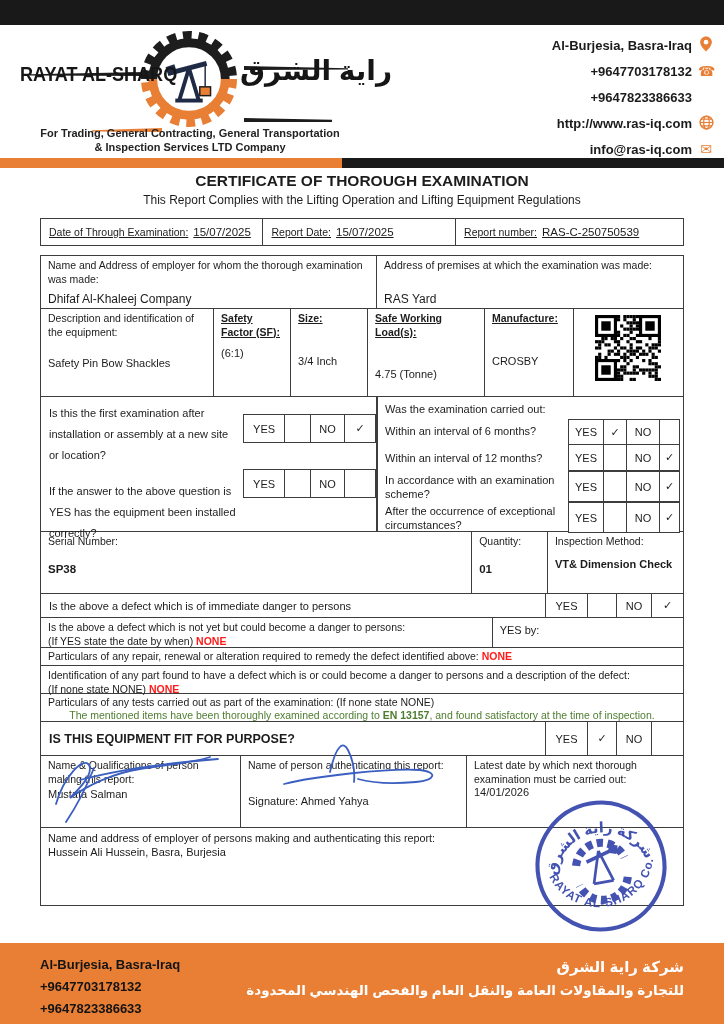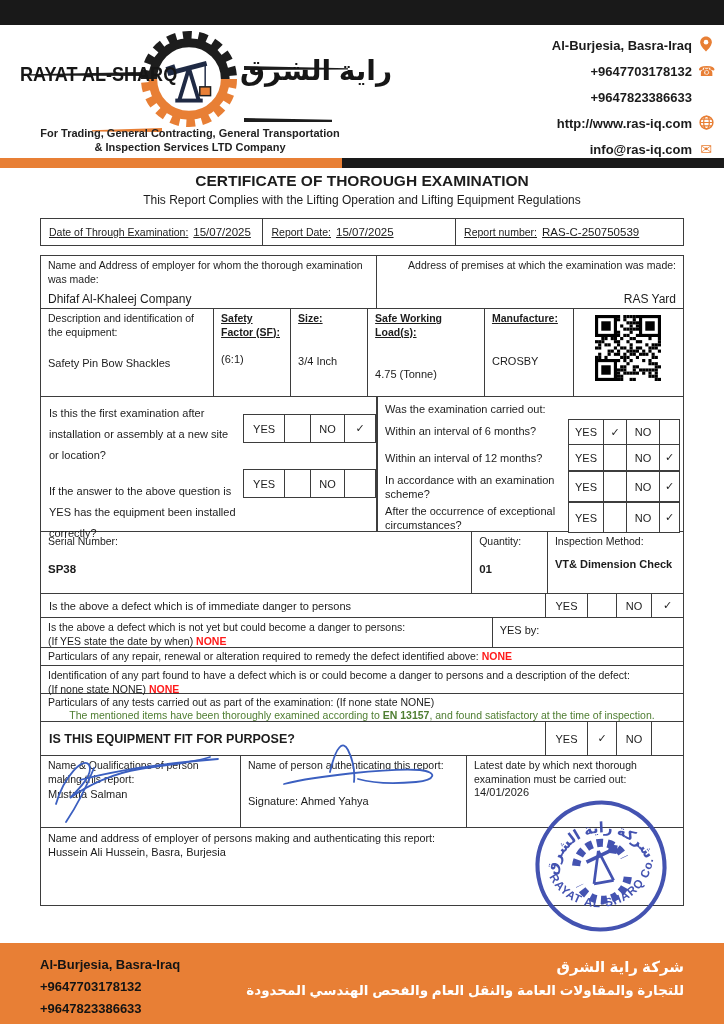--- a/index.html
+++ b/index.html
@@ -44,21 +44,21 @@
   .row + .row { border-top:1px solid #3d3d3d; }
   .cell { padding:3px 7px; }
   .cell + .cell { border-left:1px solid #3d3d3d; }
   .lbl { font-size:10.5px; line-height:1.3; }
   .val { font-size:12px; }
   .b { font-weight:bold; }
   .u { text-decoration:underline; }
   .red { color:#FF1A1A; }
   .green { color:#4E7D31; }
 
-  .rowA { height:52px; } .rA1 { width:52.2%; } .rA2 { width:47.8%;text-align:right; }
+  .rowA { height:52px; } .rA1 { width:52.2%; } .rA2 { width:47.8%; }
   .rowB { height:88px; }
   .rB1 { width:26.8%; } .rB2 { width:12%; } .rB3 { width:12%; } .rB4 { width:18.2%; } .rB5 { width:13.8%; } .rB6 { width:17.2%; display:flex; align-items:flex-start; justify-content:center; padding-top:6px; }
 
   .rowC { height:135px; }
   .rC1 { width:52.2%; position:relative; padding:0; }
   .rC2 { width:47.8%; border-left:2px solid #3d3d3d !important; padding:2px 0 0 7px; }
   .qtext { position:absolute; left:8px; width:190px; font-size:11px; line-height:21px; }
   .ynbox { display:flex; border:1px solid #3d3d3d; background:#fff; }
   .ynbox > span { display:flex; align-items:center; justify-content:center; font-size:11px; }
   .ynbox > span + span { border-left:1px solid #3d3d3d; }
@@ -211,21 +211,21 @@
       </div>
     </div>
 
     <div class="row rowB">
       <div class="cell rB1">
         <div class="lbl">Description and identification of the equipment:</div>
         <div class="val" style="margin-top:18px;font-size:11px">Safety Pin Bow Shackles</div>
       </div>
       <div class="cell rB2">
         <div class="lbl b u">Safety Factor (SF):</div>
-        <div class="val" style="margin-top:14px;font-size:11px">(6:1)</div>
+        <div class="val" style="margin-top:8px;font-size:11px">(6:1)</div>
       </div>
       <div class="cell rB3">
         <div class="lbl b u">Size:</div>
         <div class="val" style="margin-top:29px;font-size:11px">3/4 Inch</div>
       </div>
       <div class="cell rB4">
         <div class="lbl b u">Safe Working Load(s):</div>
         <div class="val" style="margin-top:29px;font-size:11px">4.75 (Tonne)</div>
       </div>
       <div class="cell rB5">

